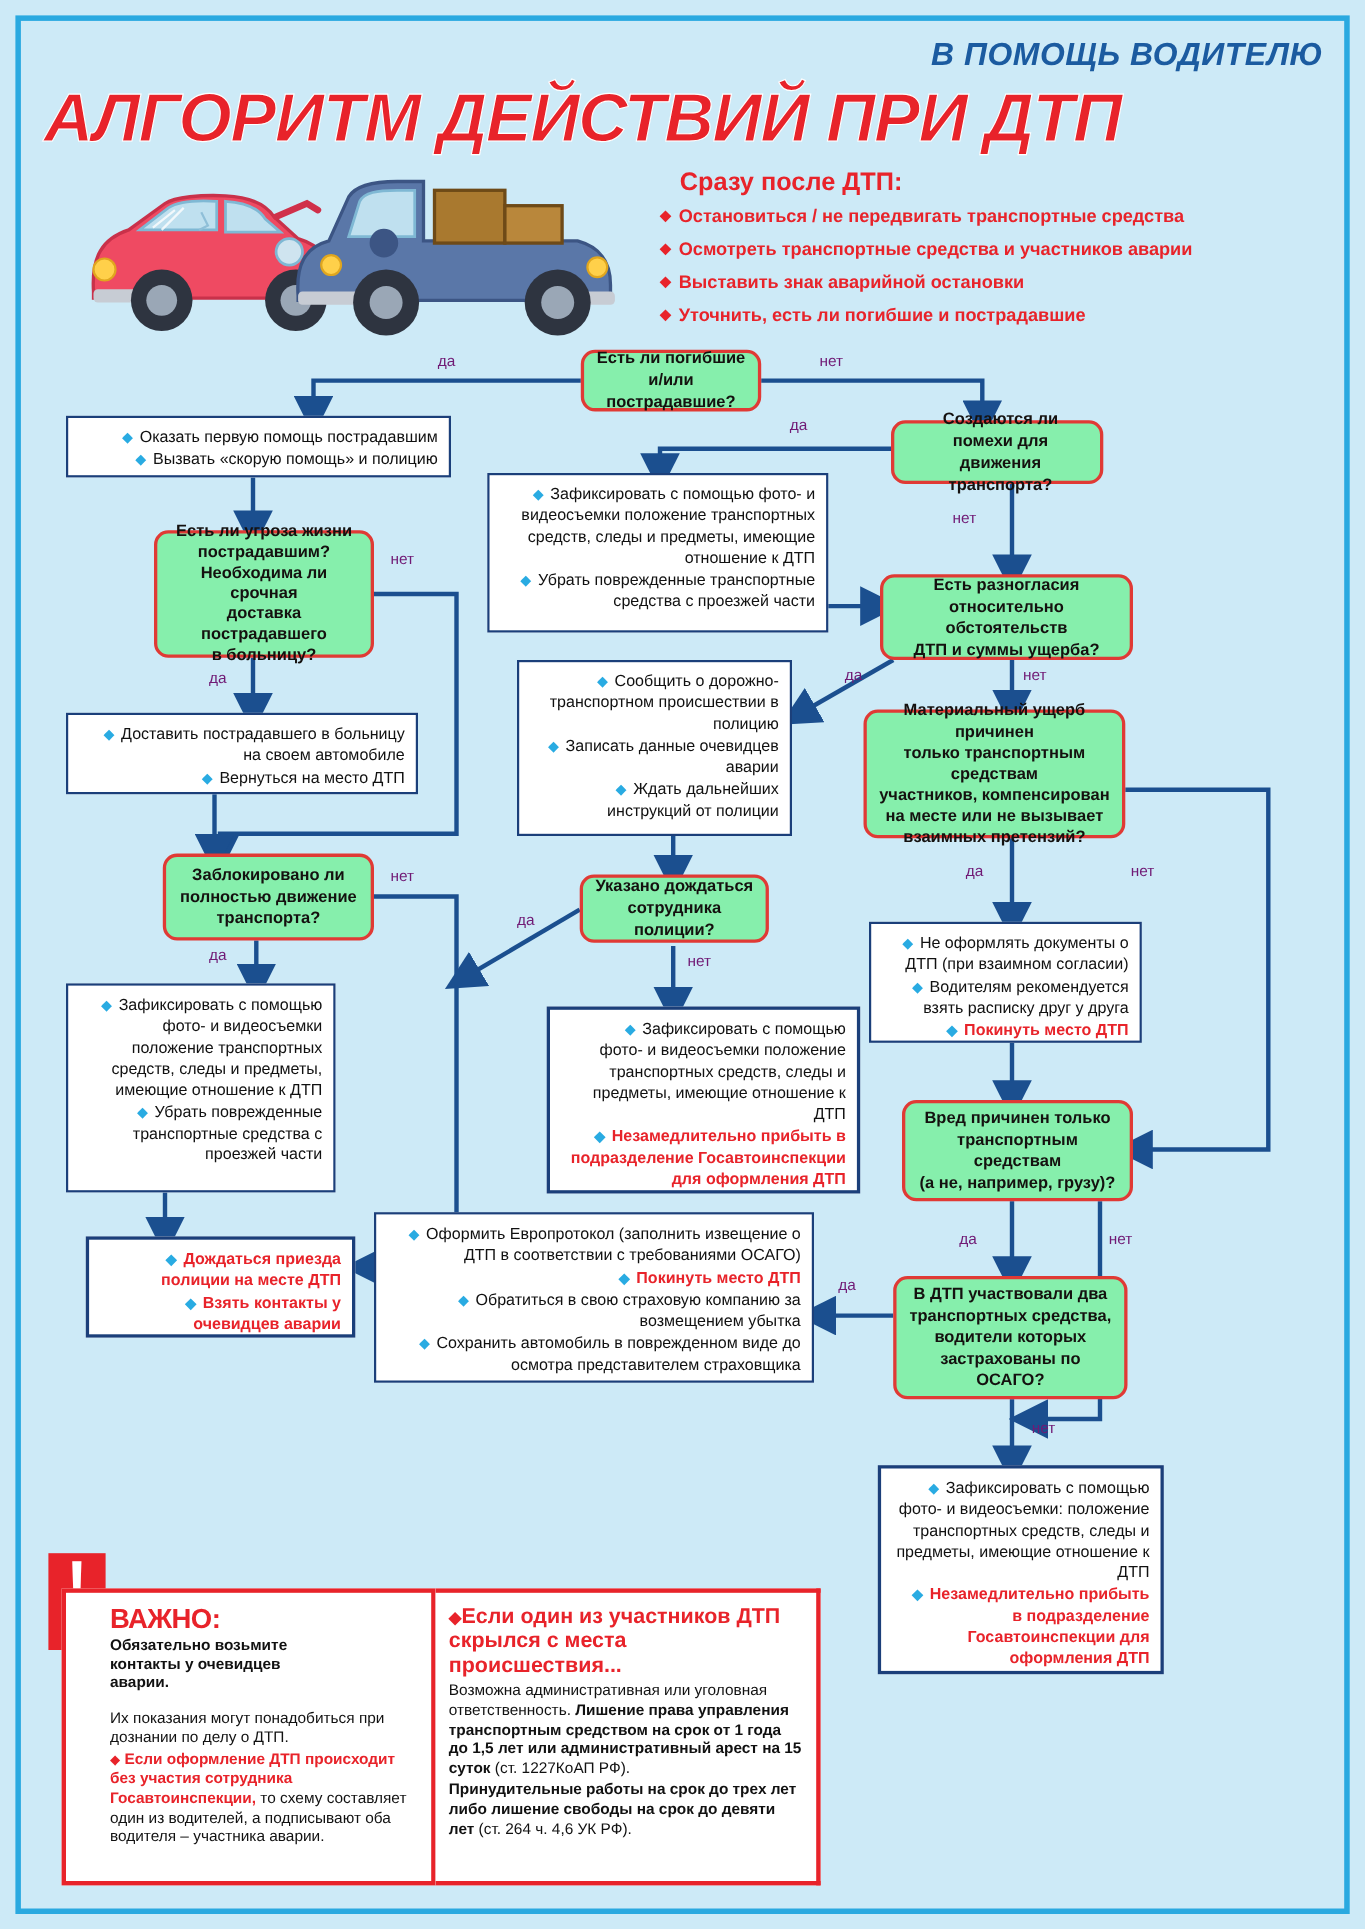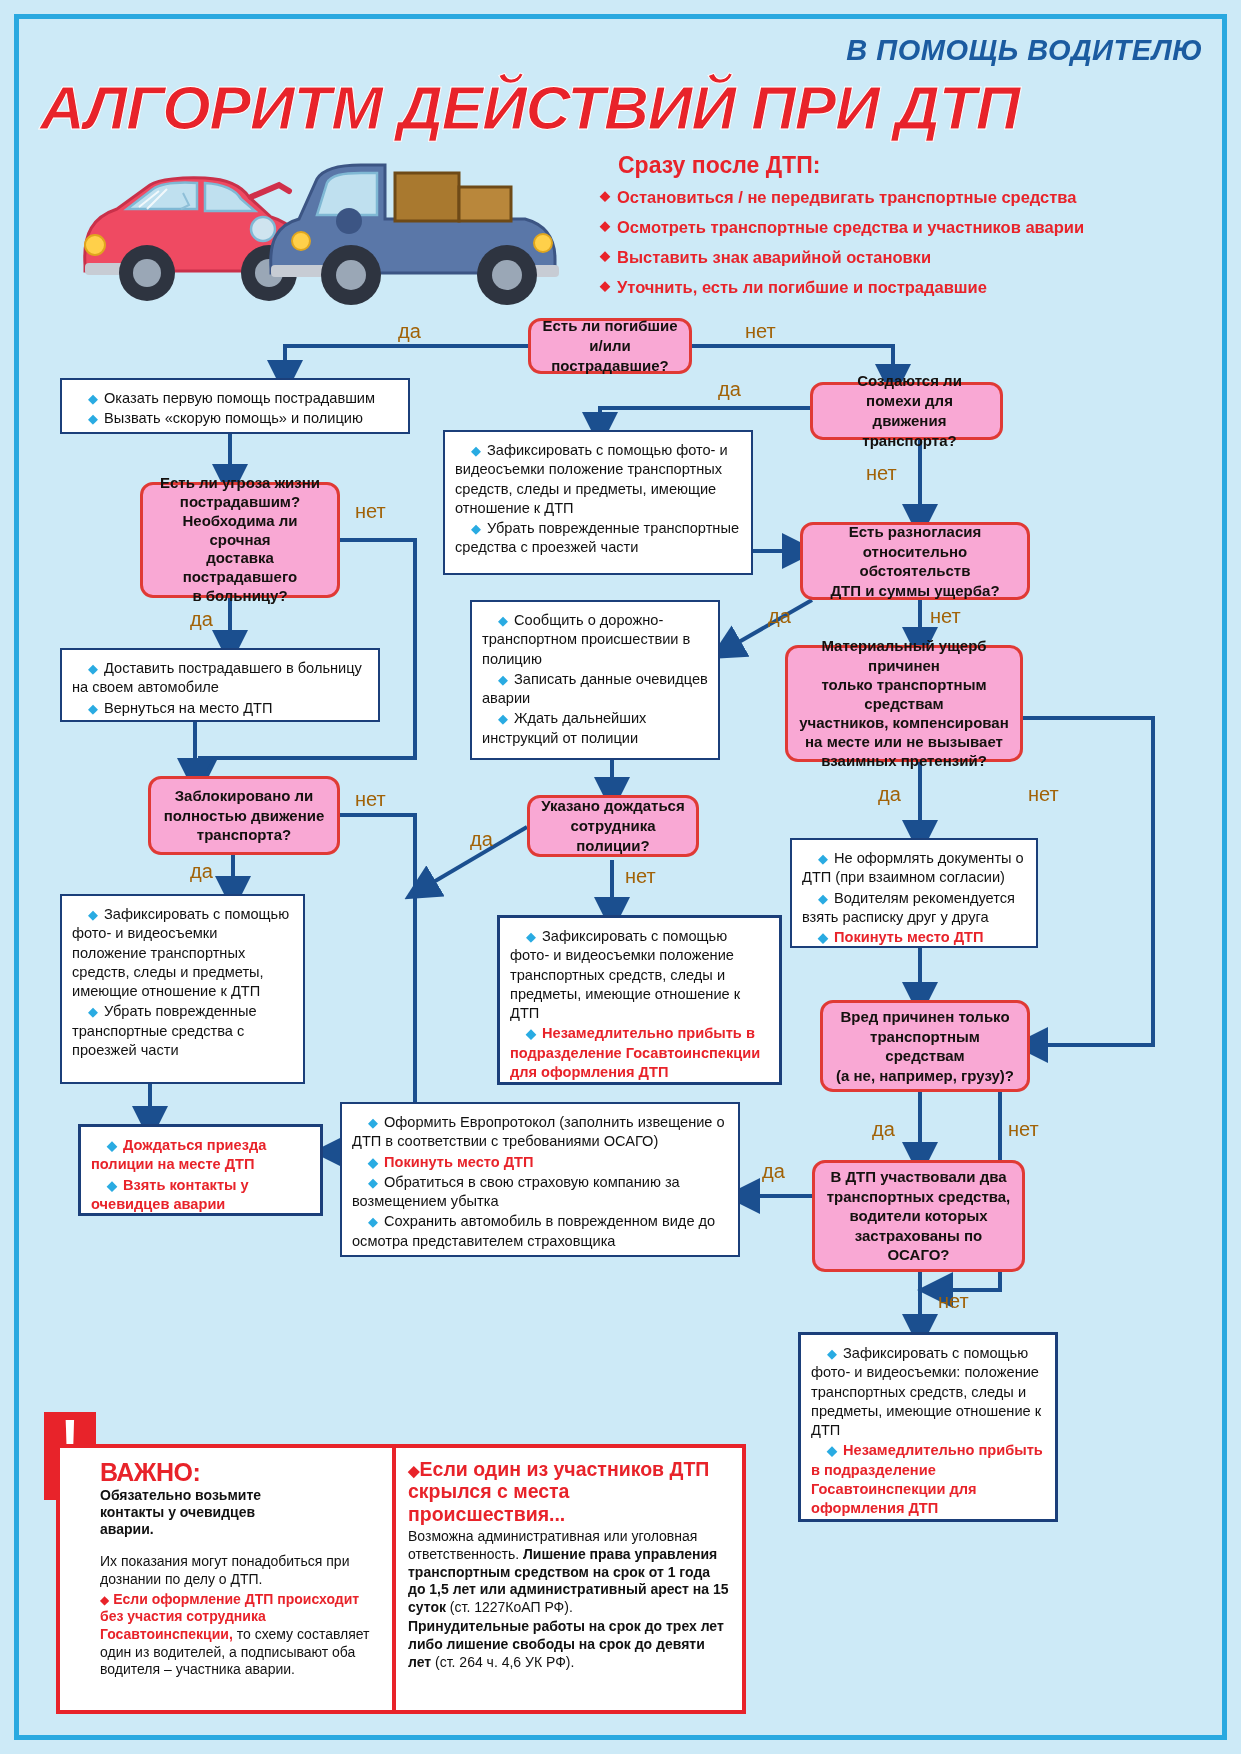--- a/index.html
+++ b/index.html
@@ -56,23 +56,24 @@
 
   
   .node {
     position: absolute;
     background: #fff;
     border: 2.5px solid #1b3f7a;
     font-size: 14.6px;
     color: #111;
     line-height: 1.32;
     padding: 9px 10px 9px 10px;
+    text-align: right;
   }
   .node.decision {
-    background: #f9a8d4;
+    background: #86efac;
     border: 3px solid #e03a35;
     border-radius: 13px;
     text-align: center;
     font-weight: bold;
     font-size: 15px;
     color: #14110f;
     display: flex; align-items: center; justify-content: center;
     padding: 6px 10px;
   }
   .node.decision .txt { width:100%; }
@@ -86,21 +87,21 @@
   .bullets li .d {
     color: #29abe2; font-size: 13px; margin-right: 6px;
     margin-left: 16px;
   }
   .bullets li.red { color: #e8232a; font-weight: bold; }
   .node.thick { border-width: 3.5px; }
 
   
   .elabel {
     position: absolute;
-    font-size: 20px; color: #a16207;
+    font-size: 14px; color: #701a75;
     font-family: "Liberation Sans", sans-serif;
   }
 
   
   svg.arrows { position: absolute; left:0; top:0; width:1241px; height:1754px; pointer-events:none; }
 
   
   .bottom-wrap { position: absolute; left: 44px; top: 1424px; width: 1155px; height: 290px; }
   .bang {
     position: absolute; left: 0px; top: -12px;

